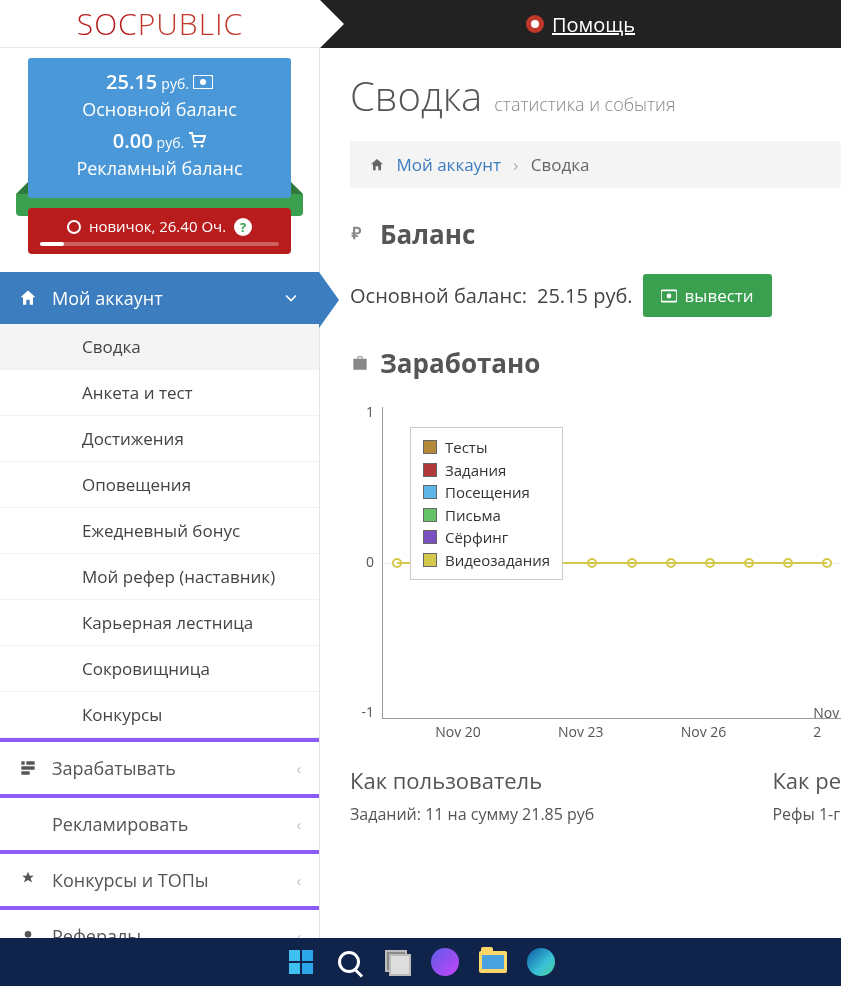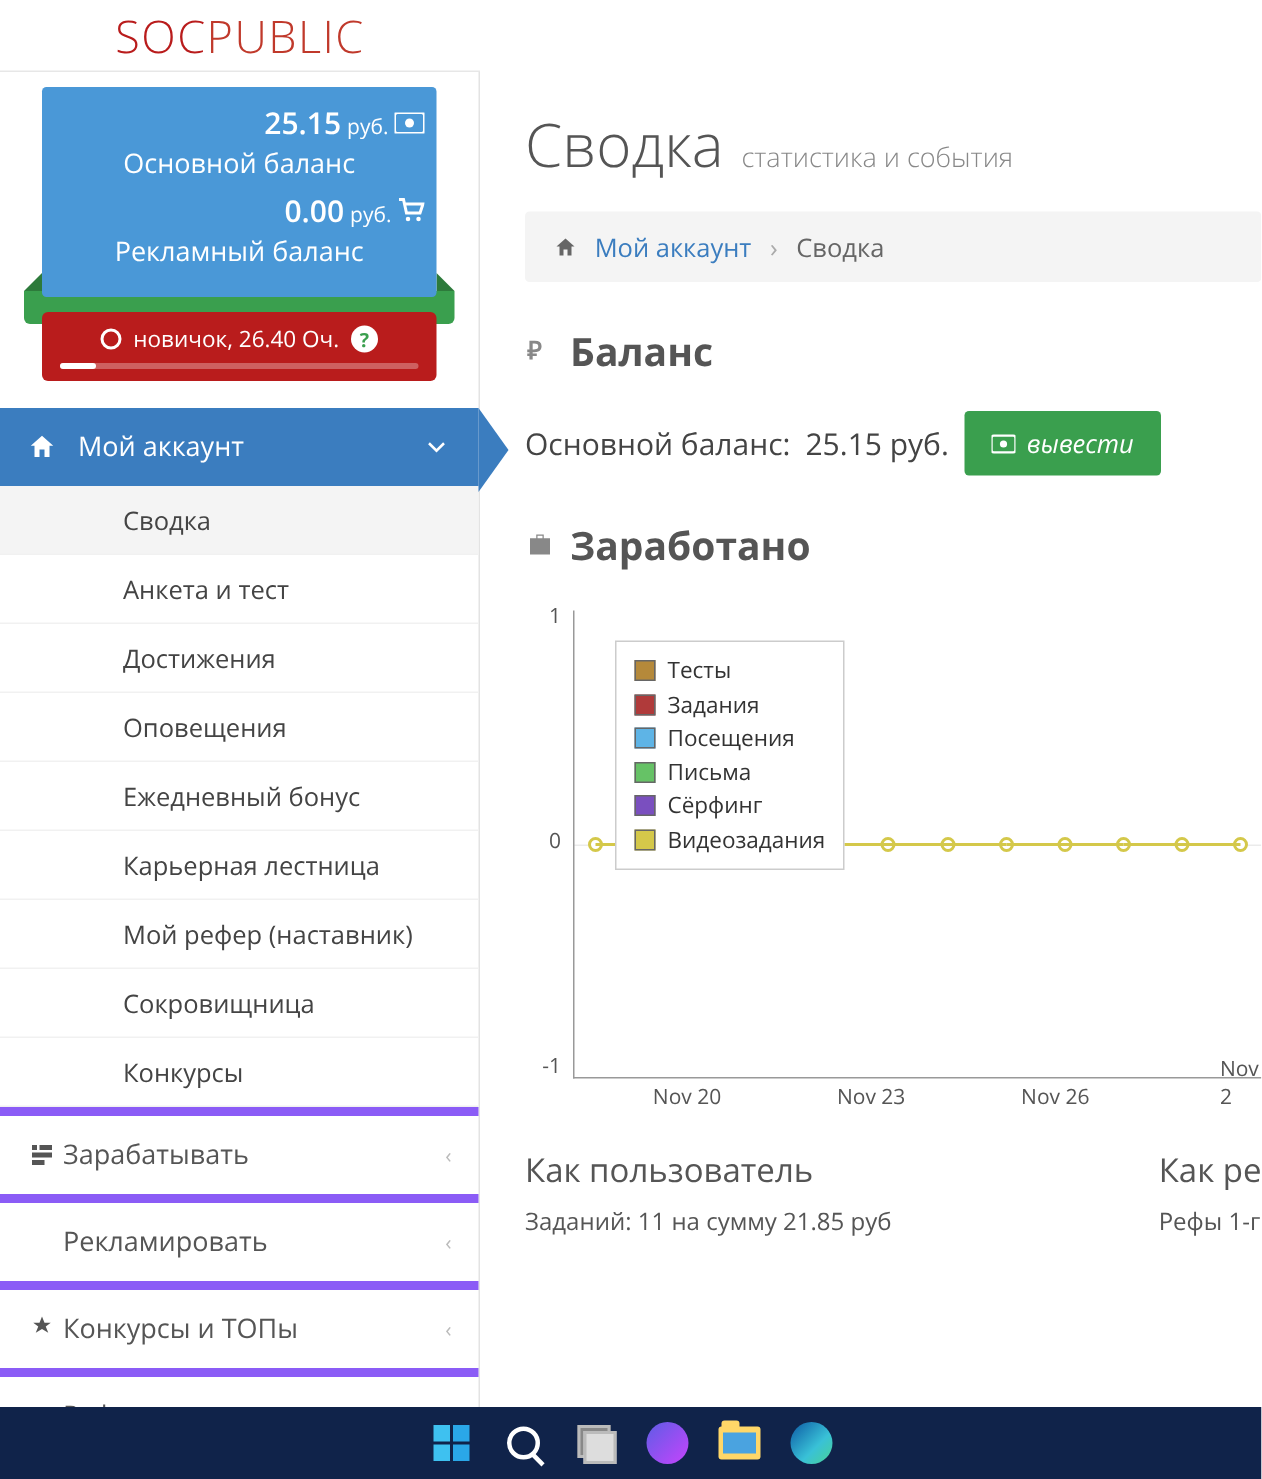--- a/index.html
+++ b/index.html
@@ -18,55 +18,55 @@
 .help-link .help-icon::before{content:""; position:absolute; inset:3px; border:2px solid #c0392b; border-radius:50%; }
 
 
 .page { display:flex; height:calc(100% - 48px - 48px); }
 .sidebar { width:320px; background:#fff; border-right:1px solid #e3e3e3; }
 .content { flex:1; padding:20px 0 0 30px; overflow:hidden; }
 
 
 .balance-wrap{ padding:10px 28px 0 28px; position:relative; }
 .balance-blue{ background:#4a98d7; color:#fff; text-align:center; padding:10px 8px 18px; border-radius:3px; position:relative; z-index:2;}
-.balance-blue .big{ font-size:20px; font-weight:600; display:flex; justify-content:flex-end; align-items:baseline; gap:4px;}
+.balance-blue .big{ font-size:20px; font-weight:600; display:flex; justify-content:center; align-items:baseline; gap:4px;}
 .balance-blue .big .cur{ font-size:14px; font-weight:400;}
 .balance-blue .lbl{ font-size:18px; margin-top:2px;}
 .balance-green-shelf{ background:#3a9f4e; height:22px; margin:0 -12px; border-radius:0 0 4px 4px; position:relative; top:-4px; z-index:1;}
 .balance-green-shelf::before,.balance-green-shelf::after{content:"";position:absolute;top:-12px;width:0;height:0;border-bottom:12px solid #2d7a3b;}
 .balance-green-shelf::before{left:0;border-left:12px solid transparent;}
 .balance-green-shelf::after{right:0;border-right:12px solid transparent;}
 .level-bar{ background:#b91c1c; color:#fff; padding:8px 12px; border-radius:4px; text-align:center; margin-top:-12px; position:relative; z-index:3; font-size:15px;}
 .level-bar .ring{ display:inline-block; width:14px;height:14px;border:2px solid #fff;border-radius:50%;vertical-align:-2px;margin-right:4px;}
 .level-bar .q{ display:inline-block; width:18px;height:18px;background:#fff;color:#3a9f4e;border-radius:50%;font-weight:bold;font-size:13px;line-height:18px;text-align:center;margin-left:4px;}
 .level-progress{height:4px;background:rgba(255,255,255,.3);margin-top:6px;border-radius:2px;position:relative;}
 .level-progress::before{content:"";position:absolute;left:0;top:0;bottom:0;width:10%;background:#fff;border-radius:2px;}
 
 
 .menu{ margin-top:18px; }
 .menu-header{ background:#3b7dbf; color:#fff; padding:14px 18px; font-size:18px; display:flex; align-items:center; gap:14px; position:relative; cursor:pointer;}
 .menu-header::after{ content:""; position:absolute; right:-20px; top:0; bottom:0; width:0; border-left:20px solid #3b7dbf; border-top:28px solid transparent; border-bottom:28px solid transparent;}
 .menu-header .chev{ margin-left:auto; }
 .submenu a{ display:block; padding:11px 20px 11px 82px; color:#444; font-size:17px; text-decoration:none; border-bottom:1px solid #f1f1f1;}
 .submenu a.active{ background:#f4f4f4;}
-.menu-section{ padding:14px 18px; display:flex; align-items:center; gap:4px; color:#555; font-size:18px; border-top:6px solid #8b5cf6; cursor:pointer;}
+.menu-section{ padding:14px 18px; display:flex; align-items:center; gap:14px; color:#555; font-size:18px; border-top:4px solid #8b5cf6; cursor:pointer;}
 .menu-section .chev-r{ margin-left:auto; color:#bbb; font-size:14px;}
 .menu-section svg, .menu-header svg { width:20px; height:20px; fill:currentColor; flex-shrink:0;}
 
 
 h1.page-title{ font-size:40px; font-weight:300; color:#555; display:flex; align-items:baseline; gap:12px;}
 h1.page-title .sub{ font-size:18px; color:#888;}
 .breadcrumb{ margin-top:18px; background:#f4f4f4; padding:12px 18px; border-radius:3px; color:#666; font-size:17px;}
 .breadcrumb a{ color:#3b7dbf; text-decoration:none;}
 .breadcrumb .sep{ color:#aaa; margin:0 8px;}
 .section-h{ font-size:26px; color:#555; margin-top:28px; display:flex; align-items:center; gap:10px;}
 .section-h svg{ width:20px;height:20px;fill:#888;}
 .bal-rows{ margin-top:22px; font-size:20px; color:#444;}
 .bal-rows .row{ display:flex; align-items:center; gap:10px; margin-bottom:18px; flex-wrap:wrap;}
-.btn-green{ background:#3a9f4e; color:#fff; padding:10px 18px; border-radius:3px; font-size:17px; display:inline-flex; align-items:center; gap:8px; cursor:pointer;font-style:italic;}
+.btn-green{ background:#3a9f4e; color:#fff; padding:10px 18px; border-radius:3px; font-size:17px; display:inline-flex; align-items:center; gap:8px; cursor:pointer;}
 .btn-green svg{width:16px;height:14px;fill:#fff;}
 .q-dark{ width:20px;height:20px;background:#333;color:#fff;border-radius:50%;font-size:14px;line-height:20px;text-align:center;font-weight:bold;}
 
 
 .chart{ margin-top:20px; position:relative; height:340px; }
 .chart .y-axis{ position:absolute; left:0; top:0; bottom:20px; width:30px;}
 .chart .y-tick{ position:absolute; right:6px; font-size:14px; color:#555; transform:translateY(-50%);}
 .chart .plot{ position:absolute; left:32px; right:0; top:6px; bottom:22px; border-left:1px solid #999; border-bottom:1px solid #999;}
 .chart .zero-line{ position:absolute; left:0; right:0; top:50%; border-top:1px solid rgba(0,0,0,.08);}
 .chart .markers{ position:absolute; left:0; right:0; top:50%; height:0;}
@@ -103,20 +103,26 @@
 </style>
 </head>
 <body>
 
 <div class="topbar">
   <div class="logo-col">
     <span class="logo-text">
       <span class="logo-soc">SOC</span><span class="logo-public">PUBLIC</span>
     </span>
   </div>
+  <div class="nav">
+    <a class="help-link">
+      <span class="help-icon"></span>
+      <span>Помощь</span>
+    </a>
+  </div>
 </div>
 
 <div class="page">
 
   <aside class="sidebar">
     <div class="balance-wrap">
       <div class="balance-blue">
         <div class="big">
           <span>25.15</span>
           <span class="cur">руб.</span>
@@ -157,22 +163,22 @@
         <svg class="chev" viewBox="0 0 24 24" width="16" height="16">
             <path d="M6 9l6 6 6-6" stroke="#fff" stroke-width="2" fill="none"></path>
           </svg>
       </div>
       <div class="submenu" id="submenu">
           <a class="active">Сводка</a>
           <a>Анкета и тест</a>
           <a>Достижения</a>
           <a>Оповещения</a>
           <a>Ежедневный бонус</a>
+          <a>Мой рефер (наставник)</a>
           <a>Карьерная лестница</a>
-          <a>Мой рефер (наставник)</a>
           <a>Сокровищница</a>
           <a>Конкурсы</a>
         </div>
       <div id="sections">
           <div class="menu-section">
             <svg viewBox="0 0 24 24" fill="#888">
               <path d="M10 4h10v4H10zM4 4h4v4H4zM4 10h16v4H4zM4 16h10v4H4z"></path>
             </svg>
             <span>Зарабатывать</span>
             <span class="chev-r">‹</span>

